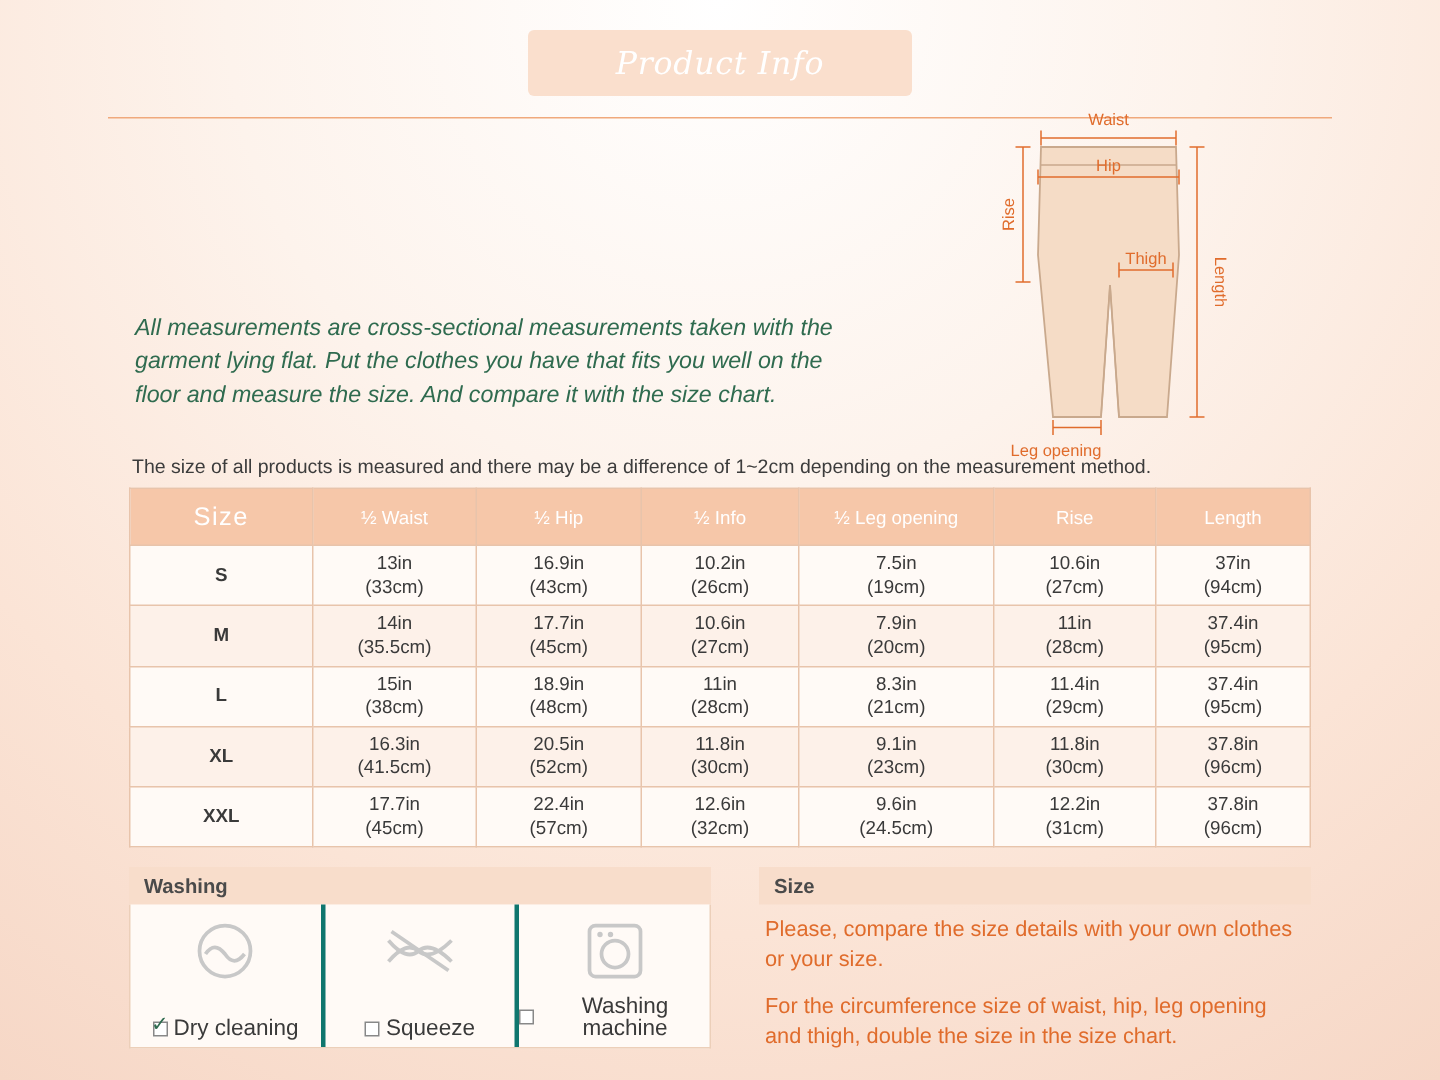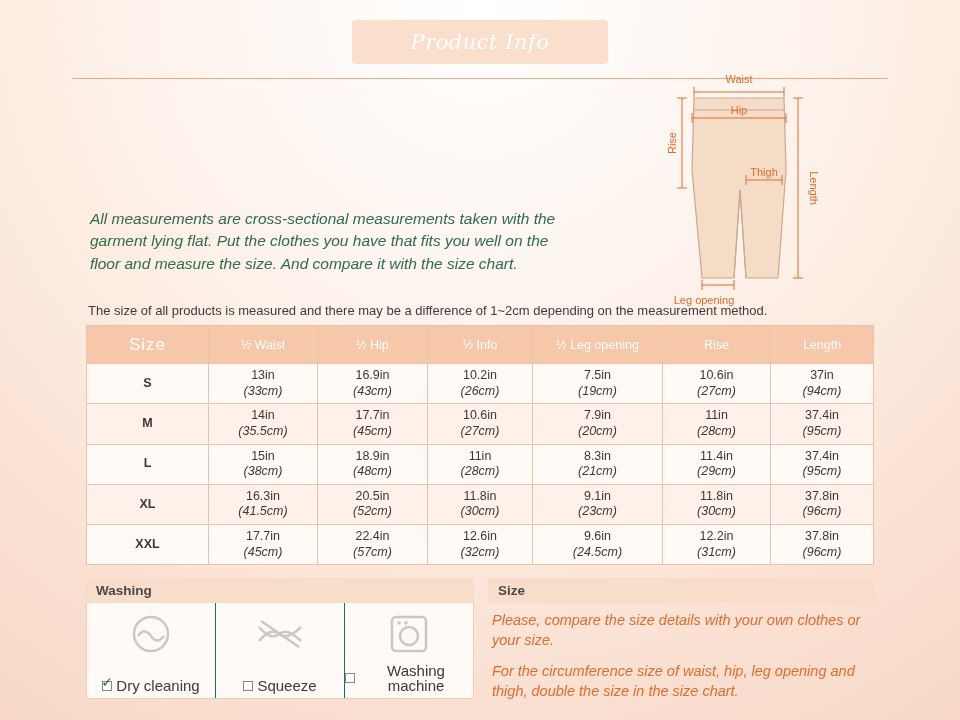--- a/index.html
+++ b/index.html
@@ -71,58 +71,58 @@
     font-weight:normal;
     height:38px;
   }
   .chart thead th.size-head {
     font-size:17px;
     letter-spacing:1px;
   }
   .chart tbody td { height:40px; line-height:1.25; }
   .chart tbody td.sz { font-weight:bold; font-size:12.5px; }
   .chart tbody tr:nth-child(even) { background:#fdf1e9; }
-  .cm { display:block;font-style:italic; }
-  
-  .bottom { position:absolute; left:86px; top:578px; width:788px; height:124px; display:flex; gap:14px; }
+  .cm { display:block; }
+  
+  .bottom { position:absolute; left:86px; top:578px; width:788px; height:124px; display:flex; gap:32px; }
   .panel-wash { width:388px; }
   .panel-size { flex:1; }
   .panel-head {
     background:#f8ddcb;
     color:#4a4a4a;
     font-size:13.5px; font-weight:bold;
     padding:5px 10px;
   }
   .wash-body {
     border:1px solid #eccfb9; border-top:none;
     background:#fffaf6;
     display:flex; height:96px;
   }
   .wash-cell {
-    flex:1; border-right:1px solid #0f766e;
+    flex:1; border-right:3px solid #0f766e;
     display:flex; flex-direction:column; align-items:center; justify-content:flex-start;
     padding-top:6px; position:relative;
   }
   .wash-cell:last-child { border-right:none; }
   .wash-cell .ico { height:50px; display:flex; align-items:center; }
   .wash-label {
     position:absolute; bottom:4px; left:0; right:0;
     display:flex; align-items:center; justify-content:center; gap:4px;
     font-size:15px; color:#3a3a3a; text-align:center; line-height:1.05;
   }
   .cbox {
     width:10px; height:10px; border:1px solid #888; background:#fff;
     display:inline-block; position:relative; flex:none;
   }
   .cbox.checked::after {
     content:"✓"; position:absolute; left:-2px; top:-7px;
     font-size:14px; color:#2f6b4f;
   }
   .size-body { padding:8px 2px 0 4px; }
-  .size-body p { margin:0 0 12px 0; font-size:14.5px; color:#e06c2c; line-height:1.35;font-style:italic; }
+  .size-body p { margin:0 0 12px 0; font-size:14.5px; color:#e06c2c; line-height:1.35; }
 </style>
 </head>
 <body>
 
 <div class="page">
 
   <div class="title-wrap">
     <div class="title-badge">Product Info</div>
   </div>
   <div class="title-rule"></div>

